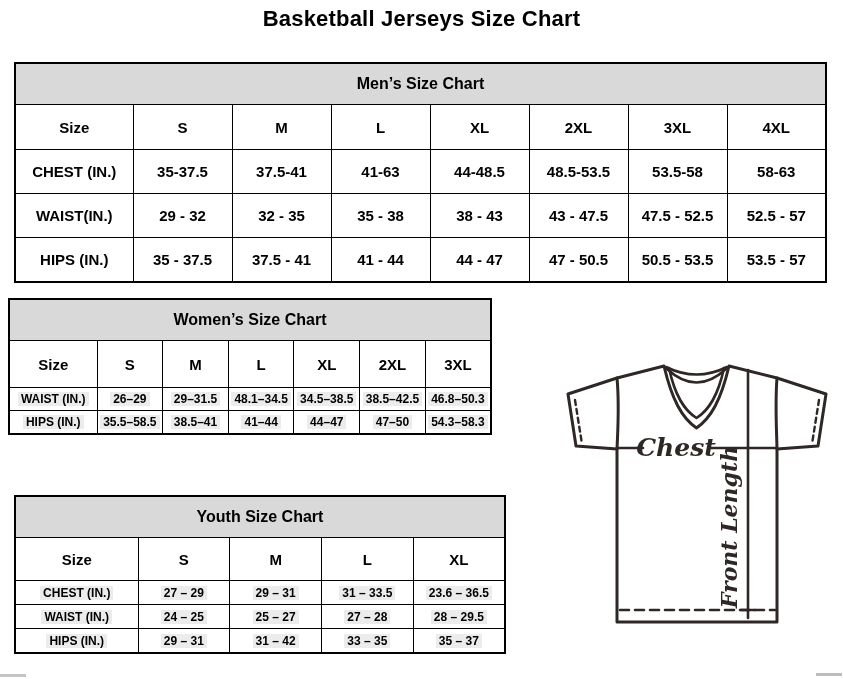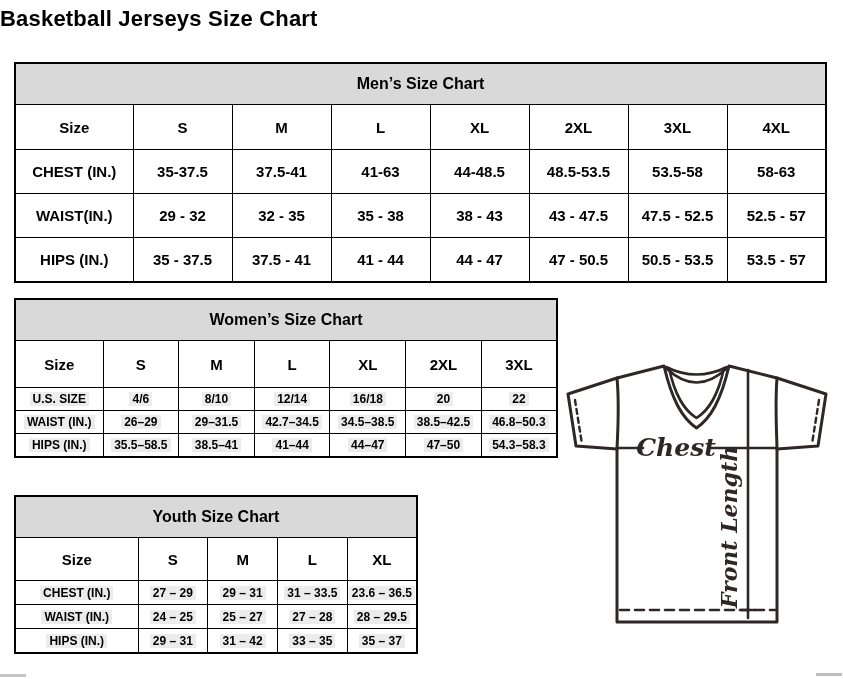--- a/index.html
+++ b/index.html
@@ -1,42 +1,42 @@
 <!DOCTYPE html>
 <html><head>
 <meta charset="utf-8">
 <style>
   html,body{margin:0;padding:0;}
   body{
     width:843px;height:679px;position:relative;background:#ffffff;
     font-family:"Liberation Sans",sans-serif;color:#000;overflow:hidden;
   }
   .page-title{
-    position:absolute;top:6px;left:0;width:843px;text-align:left;
+    position:absolute;top:6px;left:0;width:843px;text-align:center;
     font-size:22px;font-weight:bold;letter-spacing:0.2px;
   }
   table.chart{
     position:absolute;border-collapse:collapse;table-layout:fixed;
     border:2px solid #000;font-weight:bold;background:#fff;
   }
   table.chart td{
     border:1px solid #000;text-align:center;vertical-align:middle;padding:0;
     white-space:nowrap;
   }
   .title-row td{background:#d9d9d9;font-size:16px;height:40px;}
   
   #men-table{left:14px;top:62px;width:813px;border-radius:12px;}
   #men-table .size-row td{height:44px;font-size:15px;}
   #men-table .data-row td{height:43px;font-size:15px;}
   
-  #women-table{left:14px;top:298px;width:544px;}
+  #women-table{left:8px;top:298px;width:484px;}
   #women-table .size-row td{height:46px;font-size:15px;}
   #women-table .data-row td{height:22px;font-size:12px;}
   
-  #youth-table{left:14px;top:495px;width:404px;}
+  #youth-table{left:14px;top:495px;width:492px;}
   #youth-table .size-row td{height:42px;font-size:15px;}
   #youth-table .data-row td{height:23px;font-size:12px;}
   
   .hl .data-row .v{background:#ececec;padding:0 3px;}
   
   #jersey{position:absolute;left:556px;top:360px;}
   .diag-text{
     font-family:"DejaVu Serif","Liberation Serif",serif;
     font-style:italic;font-weight:bold;fill:#2e2725;
   }
@@ -124,33 +124,24 @@
       <tr class="size-row">
         <td><span class="v">Size</span></td>
         <td><span class="v">S</span></td>
         <td><span class="v">M</span></td>
         <td><span class="v">L</span></td>
         <td><span class="v">XL</span></td>
         <td><span class="v">2XL</span></td>
         <td><span class="v">3XL</span></td>
       </tr>
       <tr class="data-row">
-        <td><span class="v">U.S. SIZE</span></td>
-        <td><span class="v">4/6</span></td>
-        <td><span class="v">8/10</span></td>
-        <td><span class="v">12/14</span></td>
-        <td><span class="v">16/18</span></td>
-        <td><span class="v">20</span></td>
-        <td><span class="v">22</span></td>
-      </tr>
-      <tr class="data-row">
         <td><span class="v">WAIST (IN.)</span></td>
         <td><span class="v">26–29</span></td>
         <td><span class="v">29–31.5</span></td>
-        <td><span class="v">42.7–34.5</span></td>
+        <td><span class="v">48.1–34.5</span></td>
         <td><span class="v">34.5–38.5</span></td>
         <td><span class="v">38.5–42.5</span></td>
         <td><span class="v">46.8–50.3</span></td>
       </tr>
       <tr class="data-row">
         <td><span class="v">HIPS (IN.)</span></td>
         <td><span class="v">35.5–58.5</span></td>
         <td><span class="v">38.5–41</span></td>
         <td><span class="v">41–44</span></td>
         <td><span class="v">44–47</span></td>

